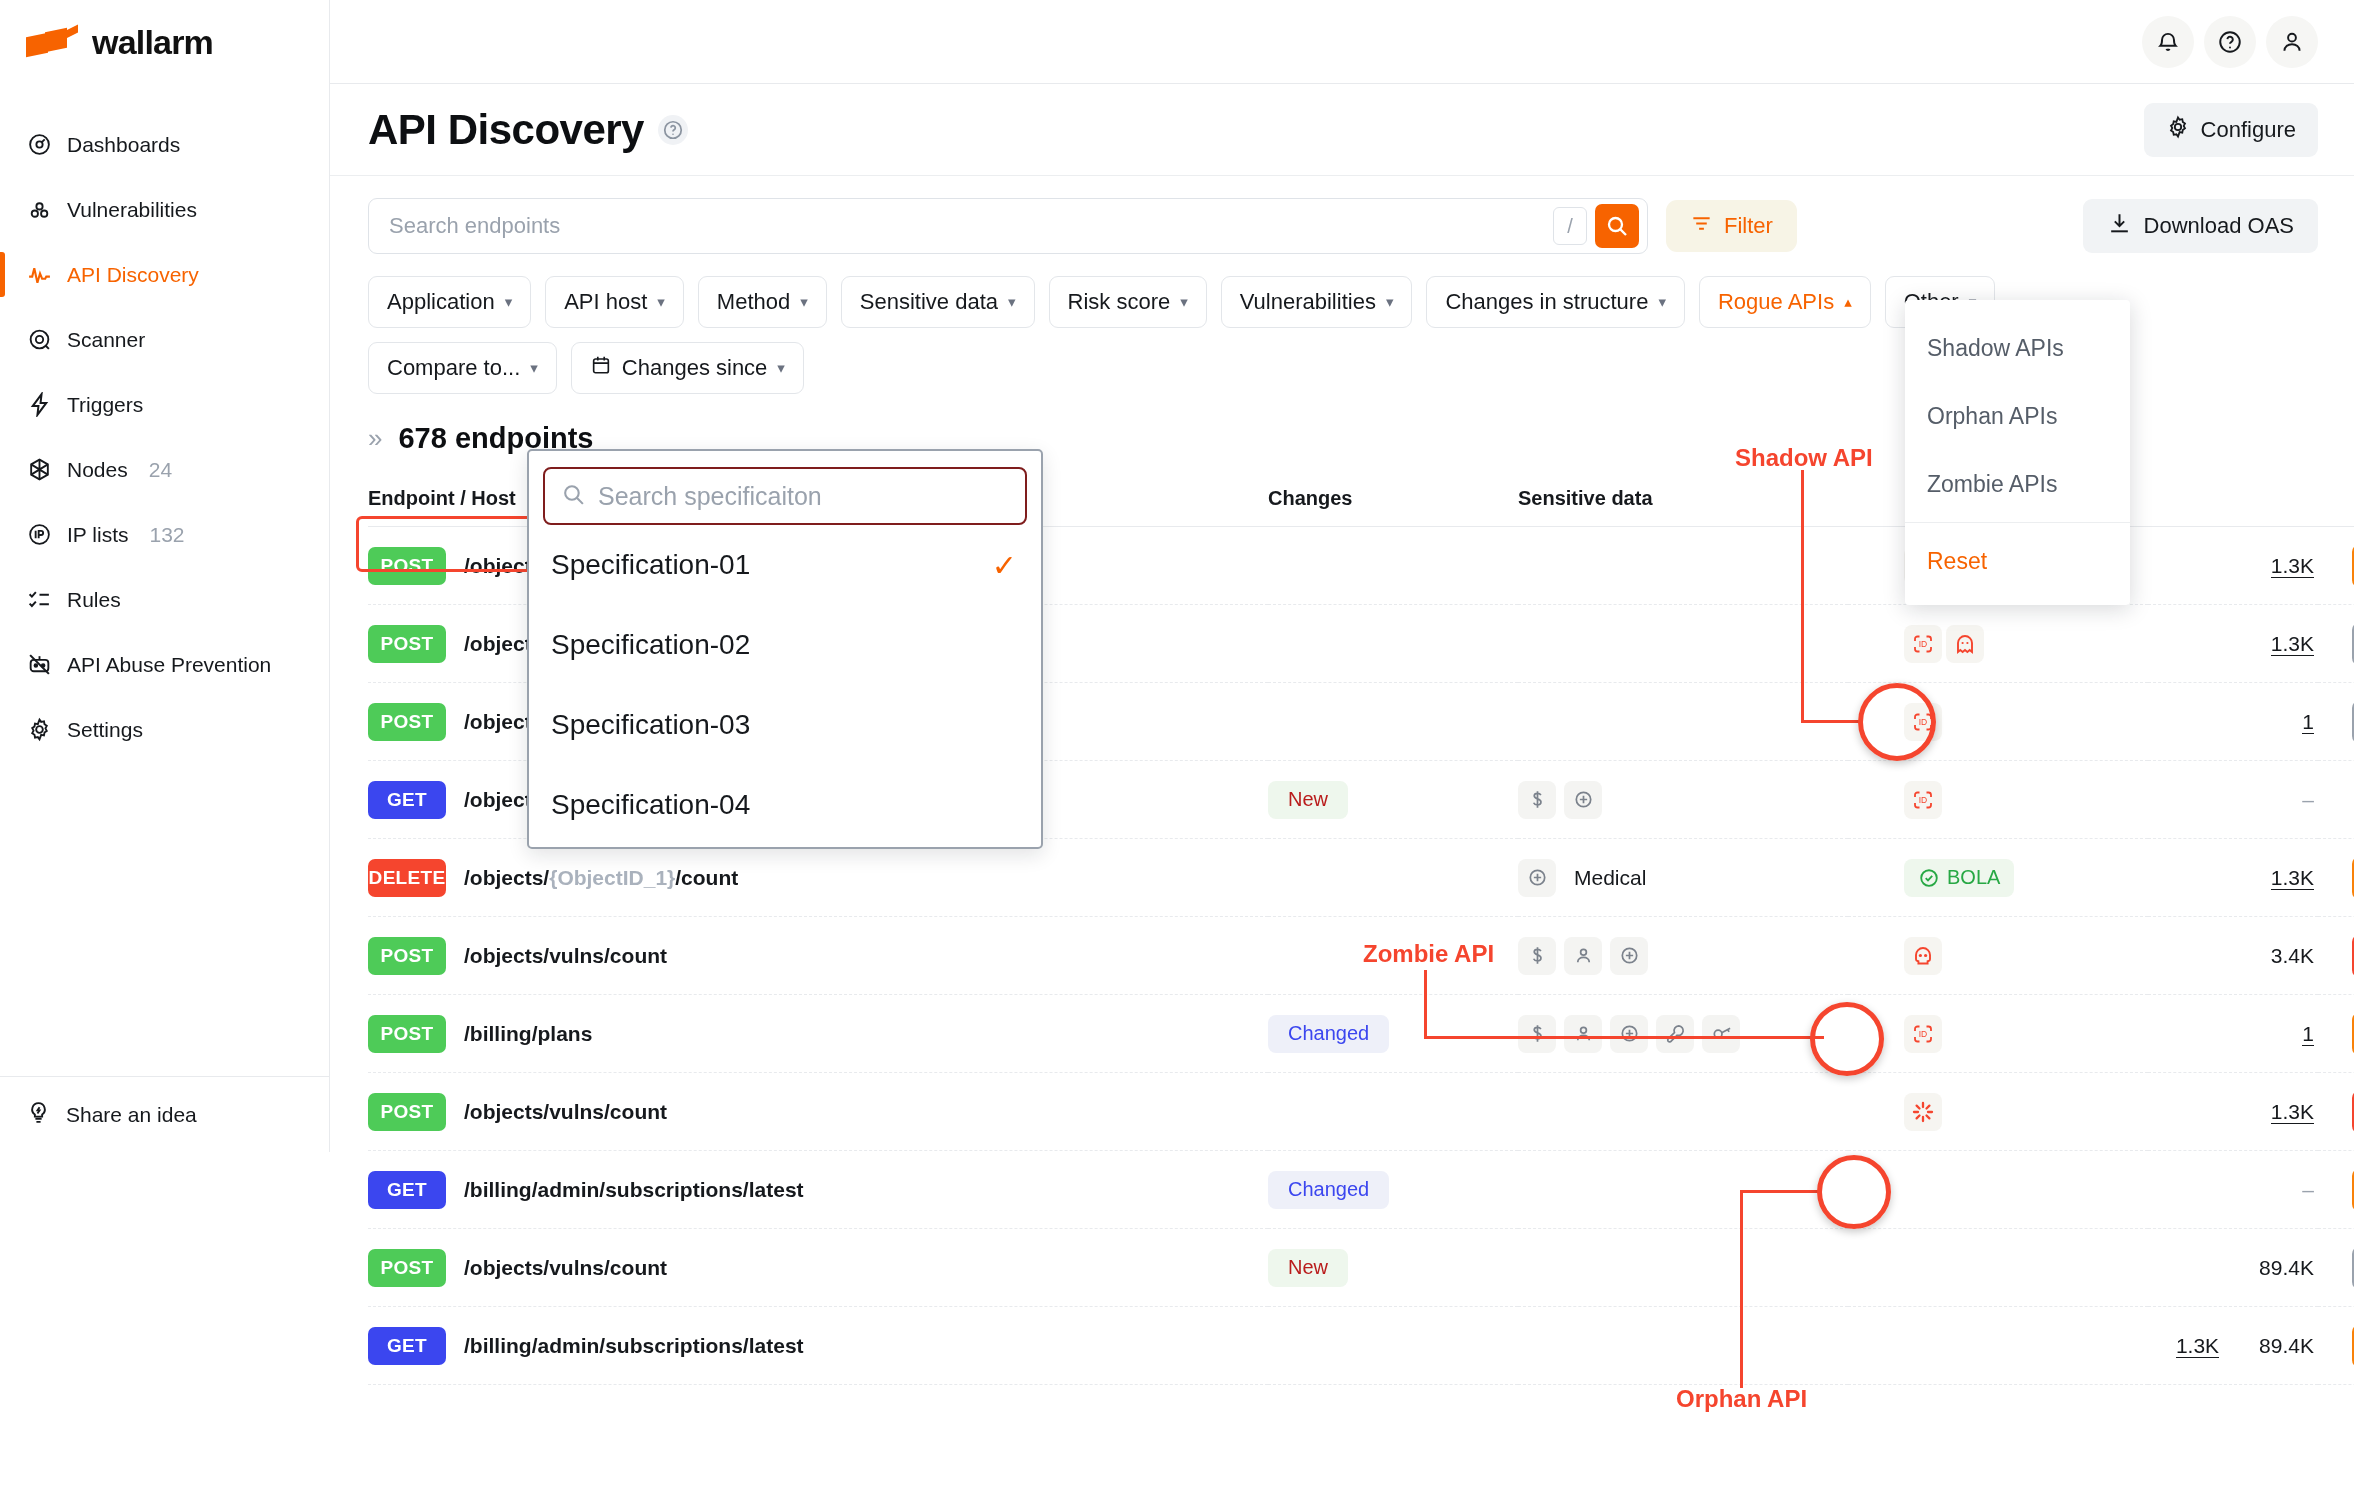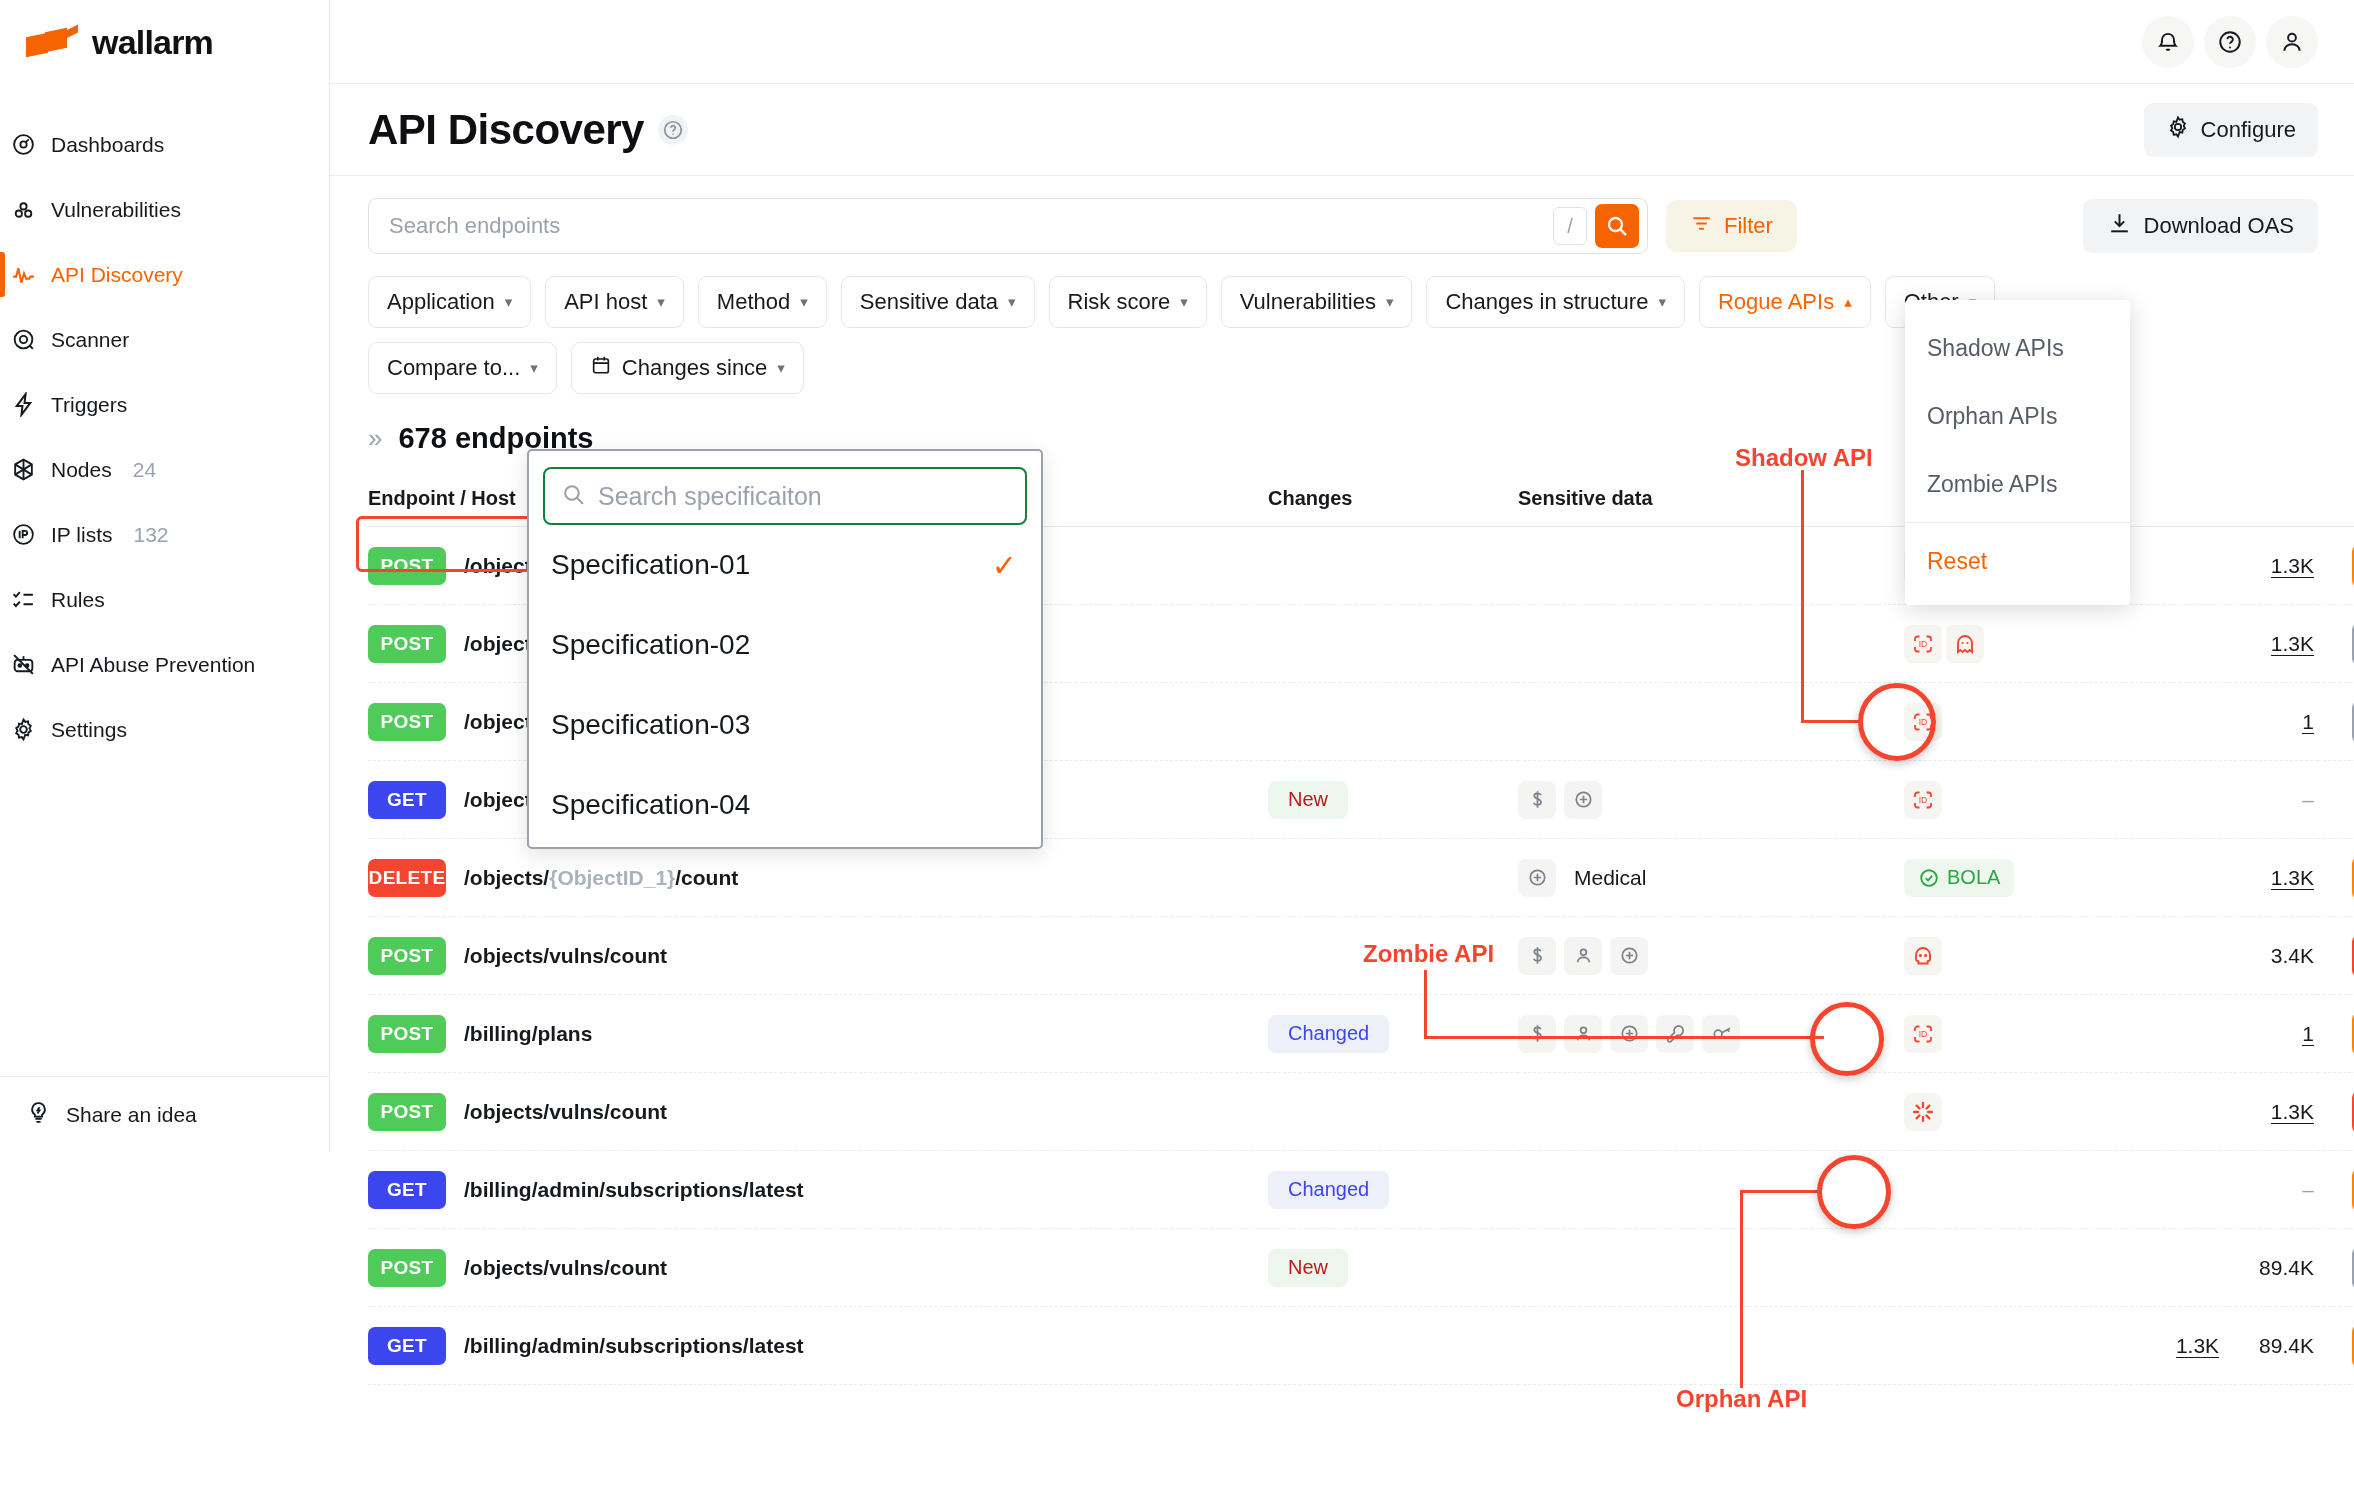--- a/index.html
+++ b/index.html
@@ -22,21 +22,21 @@
   .logo-mark { width: 52px; height: 30px; position: relative; }
   .logo-mark span { position: absolute; background: #f76300; }
   .logo-p1 { left: 0; top: 8px; width: 22px; height: 20px; transform: skewY(-12deg); }
   .logo-p2 { left: 19px; top: 3px; width: 22px; height: 20px; transform: skewY(-12deg); }
   .logo-p3 { left: 38px; top: 1px; width: 14px; height: 8px; transform: skewY(-26deg); }
   .logo-text { font-size: 34px; font-weight: 700; letter-spacing: -0.8px; color: #111; }
 
   .nav { margin-top: 28px; display: flex; flex-direction: column; }
   .nav-item {
     position: relative; height: 65px; display: flex; align-items: center;
-    padding-left: 10px; gap: 15px; color: #16191d; font-size: 21px; cursor: pointer;
+    padding-left: 26px; gap: 15px; color: #16191d; font-size: 21px; cursor: pointer;
   }
   .nav-item .nv-ico { width: 26px; height: 26px; flex: 0 0 26px; display:flex; align-items:center; justify-content:center; }
   .nav-item .nv-ico svg { width: 25px; height: 25px; }
   .nav-item.active { color: #f76300; }
   .nav-item.active::before {
     content: ""; position: absolute; left: 0; top: 10px; bottom: 10px; width: 5px;
     background: #f76300; border-radius: 0 3px 3px 0;
   }
   .nav-count { color: #9aa2ad; font-size: 21px; margin-left: 6px; }
   .nav-badge {
@@ -220,21 +220,21 @@
   .rogue-sep { height: 1px; background: #eceef0; margin: 4px 0; }
   .rogue-reset { color: #f76300; }
 
   
   .spec-menu {
     position: absolute; z-index: 50; left: 527px; top: 449px; width: 516px; height: 400px;
     background: #fff; border: 2px solid #9aa2ad; border-radius: 5px;
     box-shadow: 0 6px 20px rgba(20,25,35,0.12); padding: 16px 14px 10px 14px;
   }
   .spec-search {
-    height: 58px; border: 2px solid #15803d; border-radius: 8px; display: flex; align-items: center;
+    height: 58px; border: 2px solid #7f1d1d; border-radius: 8px; display: flex; align-items: center;
     gap: 12px; padding: 0 16px; background: #fff;
   }
   .spec-search svg { width: 25px; height: 25px; flex: 0 0 25px; }
   .spec-search input {
     flex: 1 1 auto; border: none; outline: none; font-size: 25px; color: #16191d;
     font-family: inherit; background: transparent;
   }
   .spec-search input::placeholder { color: #9aa2ad; }
   .spec-item {
     height: 80px; display: flex; align-items: center; padding: 0 10px 0 8px; font-size: 28px;

